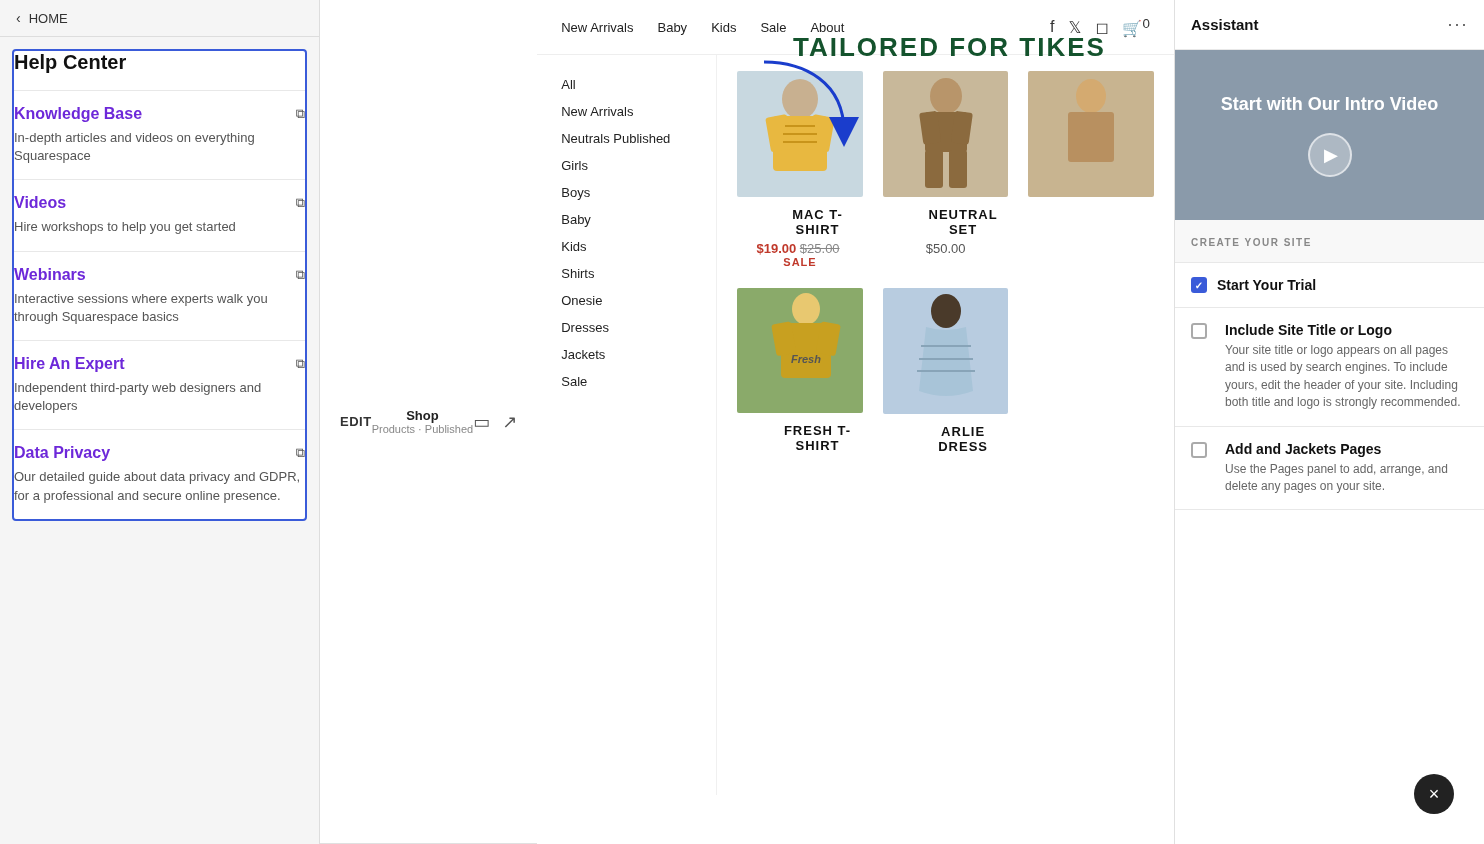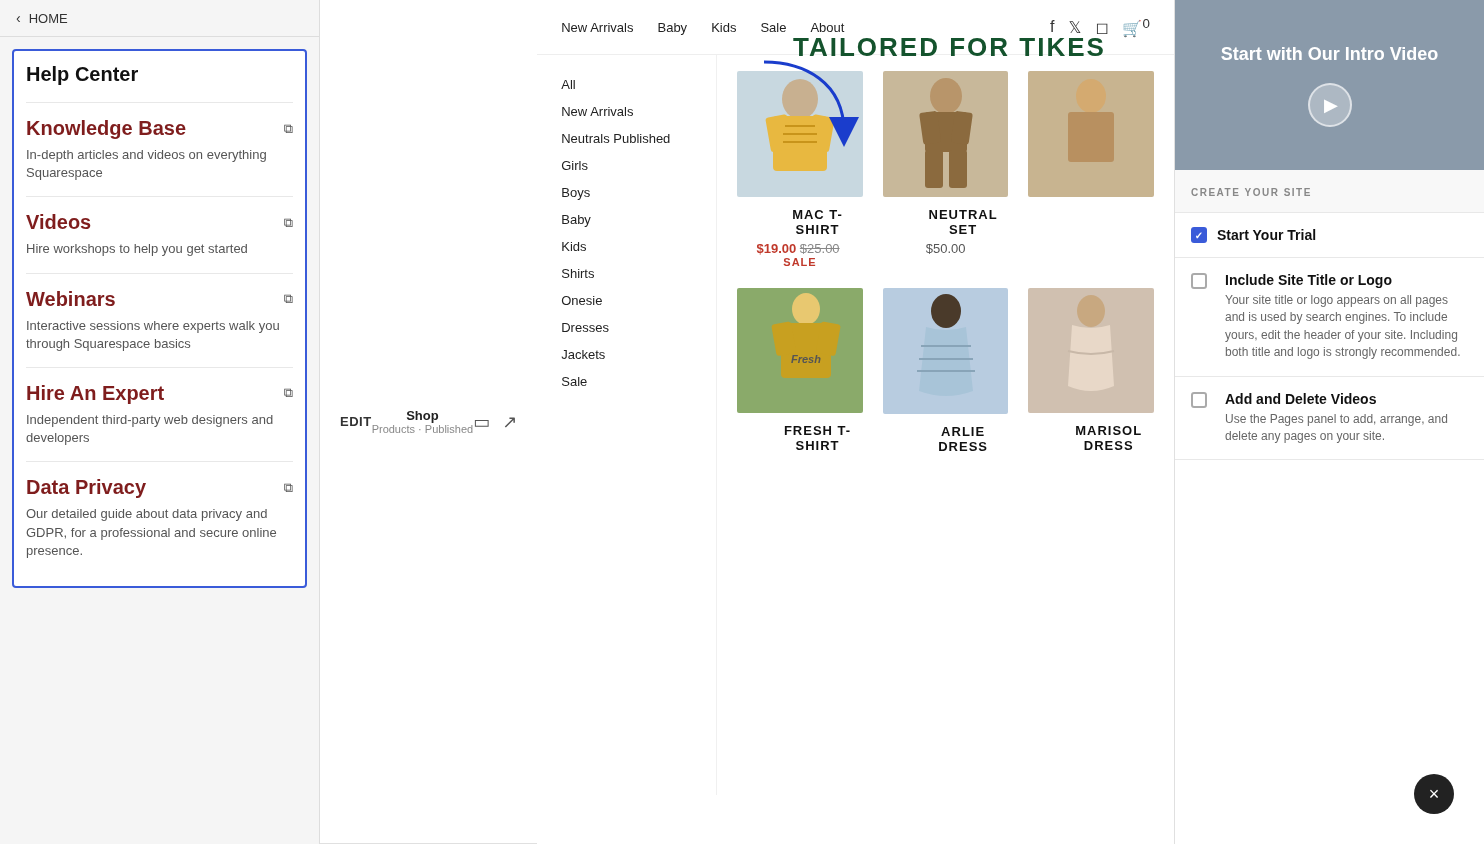--- a/index.html
+++ b/index.html
@@ -30,21 +30,21 @@
       font-size: 13px;
       font-weight: 500;
       color: #333;
     }
 
     .help-center-box {
       margin: 12px;
       border: 2.5px solid #3a5bd9;
       border-radius: 4px;
       background: #fff;
-      padding: 12px;
+      padding: 0;
     }
 
     .help-center-title {
       font-size: 20px;
       font-weight: 700;
       color: #111;
       margin-bottom: 16px;
     }
 
     .help-item {
@@ -58,23 +58,23 @@
     }
 
     .help-item-header {
       display: flex;
       justify-content: space-between;
       align-items: center;
       margin-bottom: 6px;
     }
 
     .help-item-title {
-      font-size: 20px;
+      font-size: 16px;
       font-weight: 600;
-      color: #7f1d1d;
+      color: #6d28d9;
     }
 
     .help-item-desc {
       font-size: 13px;
       color: #555;
       line-height: 1.4;
     }
 
     .external-icon {
       color: #555;
@@ -642,38 +642,32 @@
               <ellipse cx="45" cy="20" rx="15" ry="17" fill="#4a3a2a"></ellipse>
               <path d="M25 36 Q45 42 65 36 L72 100 Q45 110 18 100 Z" fill="#a8c4d8"></path>
               <line x1="20" y1="55" x2="70" y2="55" stroke="#88a4b8" stroke-width="2"></line>
               <line x1="18" y1="68" x2="72" y2="68" stroke="#88a4b8" stroke-width="2"></line>
               <line x1="16" y1="80" x2="74" y2="80" stroke="#88a4b8" stroke-width="2"></line>
             </svg>
           </div>
           <div class="product-name">ARLIE DRESS</div>
         </div>
 
-        <div class="product-card">
-          <div class="product-image beige-bg" style="background:#d0c0b0">
-            <svg width="90" height="120" viewBox="0 0 90 120">
-              <ellipse cx="45" cy="20" rx="14" ry="16" fill="#c8a880"></ellipse>
-              <path d="M26 34 Q45 40 64 34 L68 95 Q45 105 22 95 Z" fill="#e8d8c8"></path>
-              <path d="M22 60 Q45 66 68 60" stroke="#c8b8a8" stroke-width="2" fill="none"></path>
-            </svg>
-          </div>
-          <div class="product-name">MARISOL DRESS</div>
-        </div>
 
       </div>
 
     </div>
   </div>
 </div>
 
 <div class="right-panel">
+  <div class="assistant-header">
+    <span class="assistant-title">Assistant</span>
+    <span class="more-dots">···</span>
+  </div>
 
   <div class="intro-video-block">
     <div class="intro-video-text">Start with Our Intro Video</div>
     <div class="play-button">
       <span class="play-icon">▶</span>
     </div>
   </div>
 
   <div class="create-site-section">
     <span class="create-site-label">CREATE YOUR SITE</span>
@@ -690,20 +684,20 @@
     <div class="checkbox-empty"></div>
     <div class="checklist-content">
       <div class="checklist-title">Include Site Title or Logo</div>
       <div class="checklist-desc">Your site title or logo appears on all pages and is used by search engines. To include yours, edit the header of your site. Including both title and logo is strongly recommended.</div>
     </div>
   </div>
 
   <div class="assistant-checklist-item">
     <div class="checkbox-empty"></div>
     <div class="checklist-content">
-      <div class="checklist-title">Add and Delete Videos</div>
+      <div class="checklist-title">Add and Jackets Pages</div>
       <div class="checklist-desc">Use the Pages panel to add, arrange, and delete any pages on your site.</div>
     </div>
   </div>
 
 </div>
 
 <div class="close-btn">×</div>
 
 </body></html>

